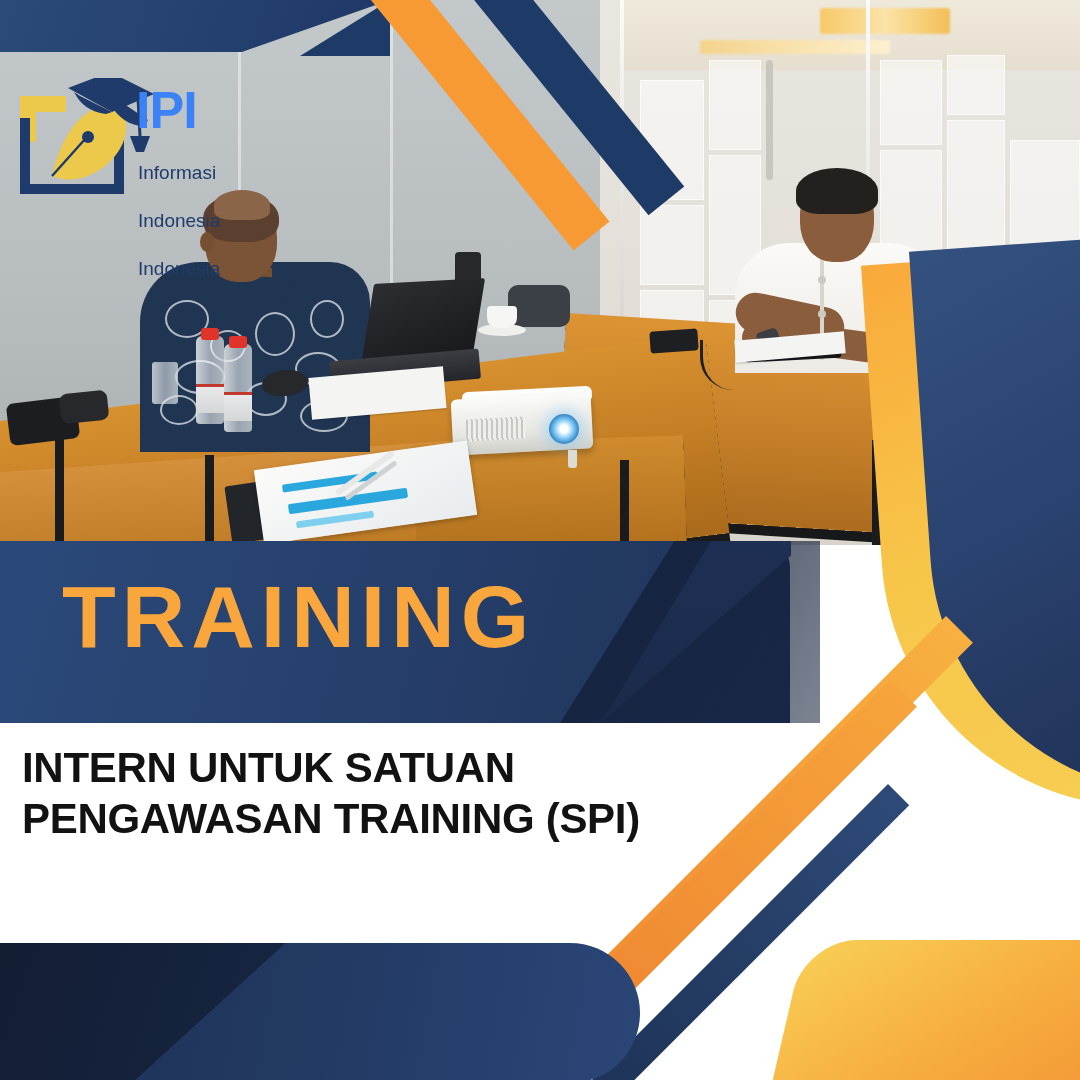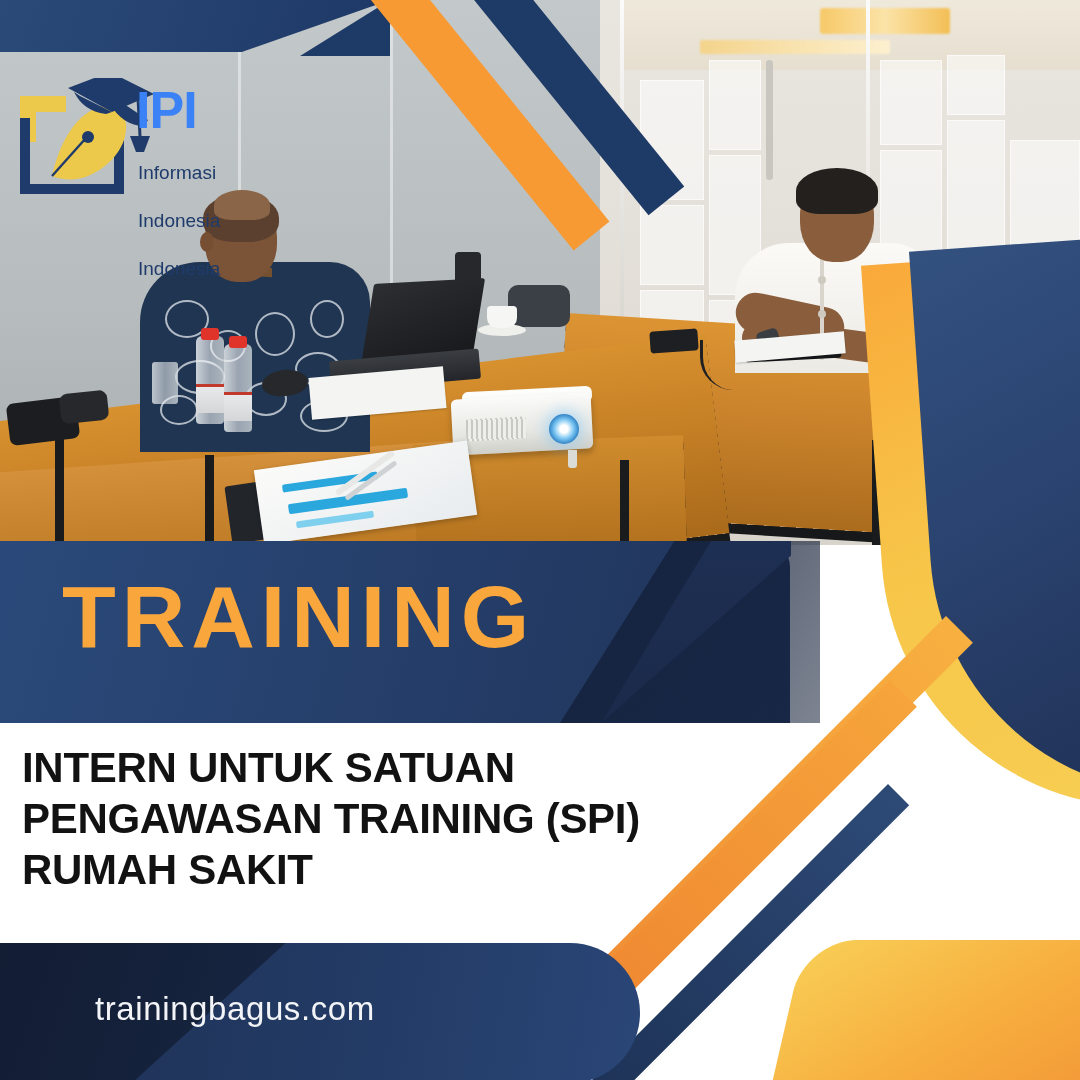--- a/index.html
+++ b/index.html
@@ -522,27 +522,25 @@
   <div class="bottom-orange"></div>
 
   <div id="training-band">
     <div class="shade"></div>
     <div id="training-title">TRAINING</div>
   </div>
 
   <div id="headline">
     <span class="l">INTERN UNTUK SATUAN</span>
     <span class="l">PENGAWASAN TRAINING (SPI)</span>
-    <span class="l">RUMAH SAKIT</span>
   </div>
 
   <div id="footer-navy">
     <div class="fshade"></div>
   </div>
-  <div id="site-url">trainingbagus.com</div>
 
   <div id="logo">
     <svg width="215" height="130" viewBox="0 0 215 130">
 
       <g>
         <path d="M6 18 H52 V34 H22 V64 H6 Z" fill="#edc94b"></path>
         <path d="M6 40 H16 V106 H96 V116 H6 Z" fill="#1f3b6b"></path>
         <path d="M96 116 V106 H100 V60 H110 V116 Z" fill="#1f3b6b"></path>
       </g>
 

